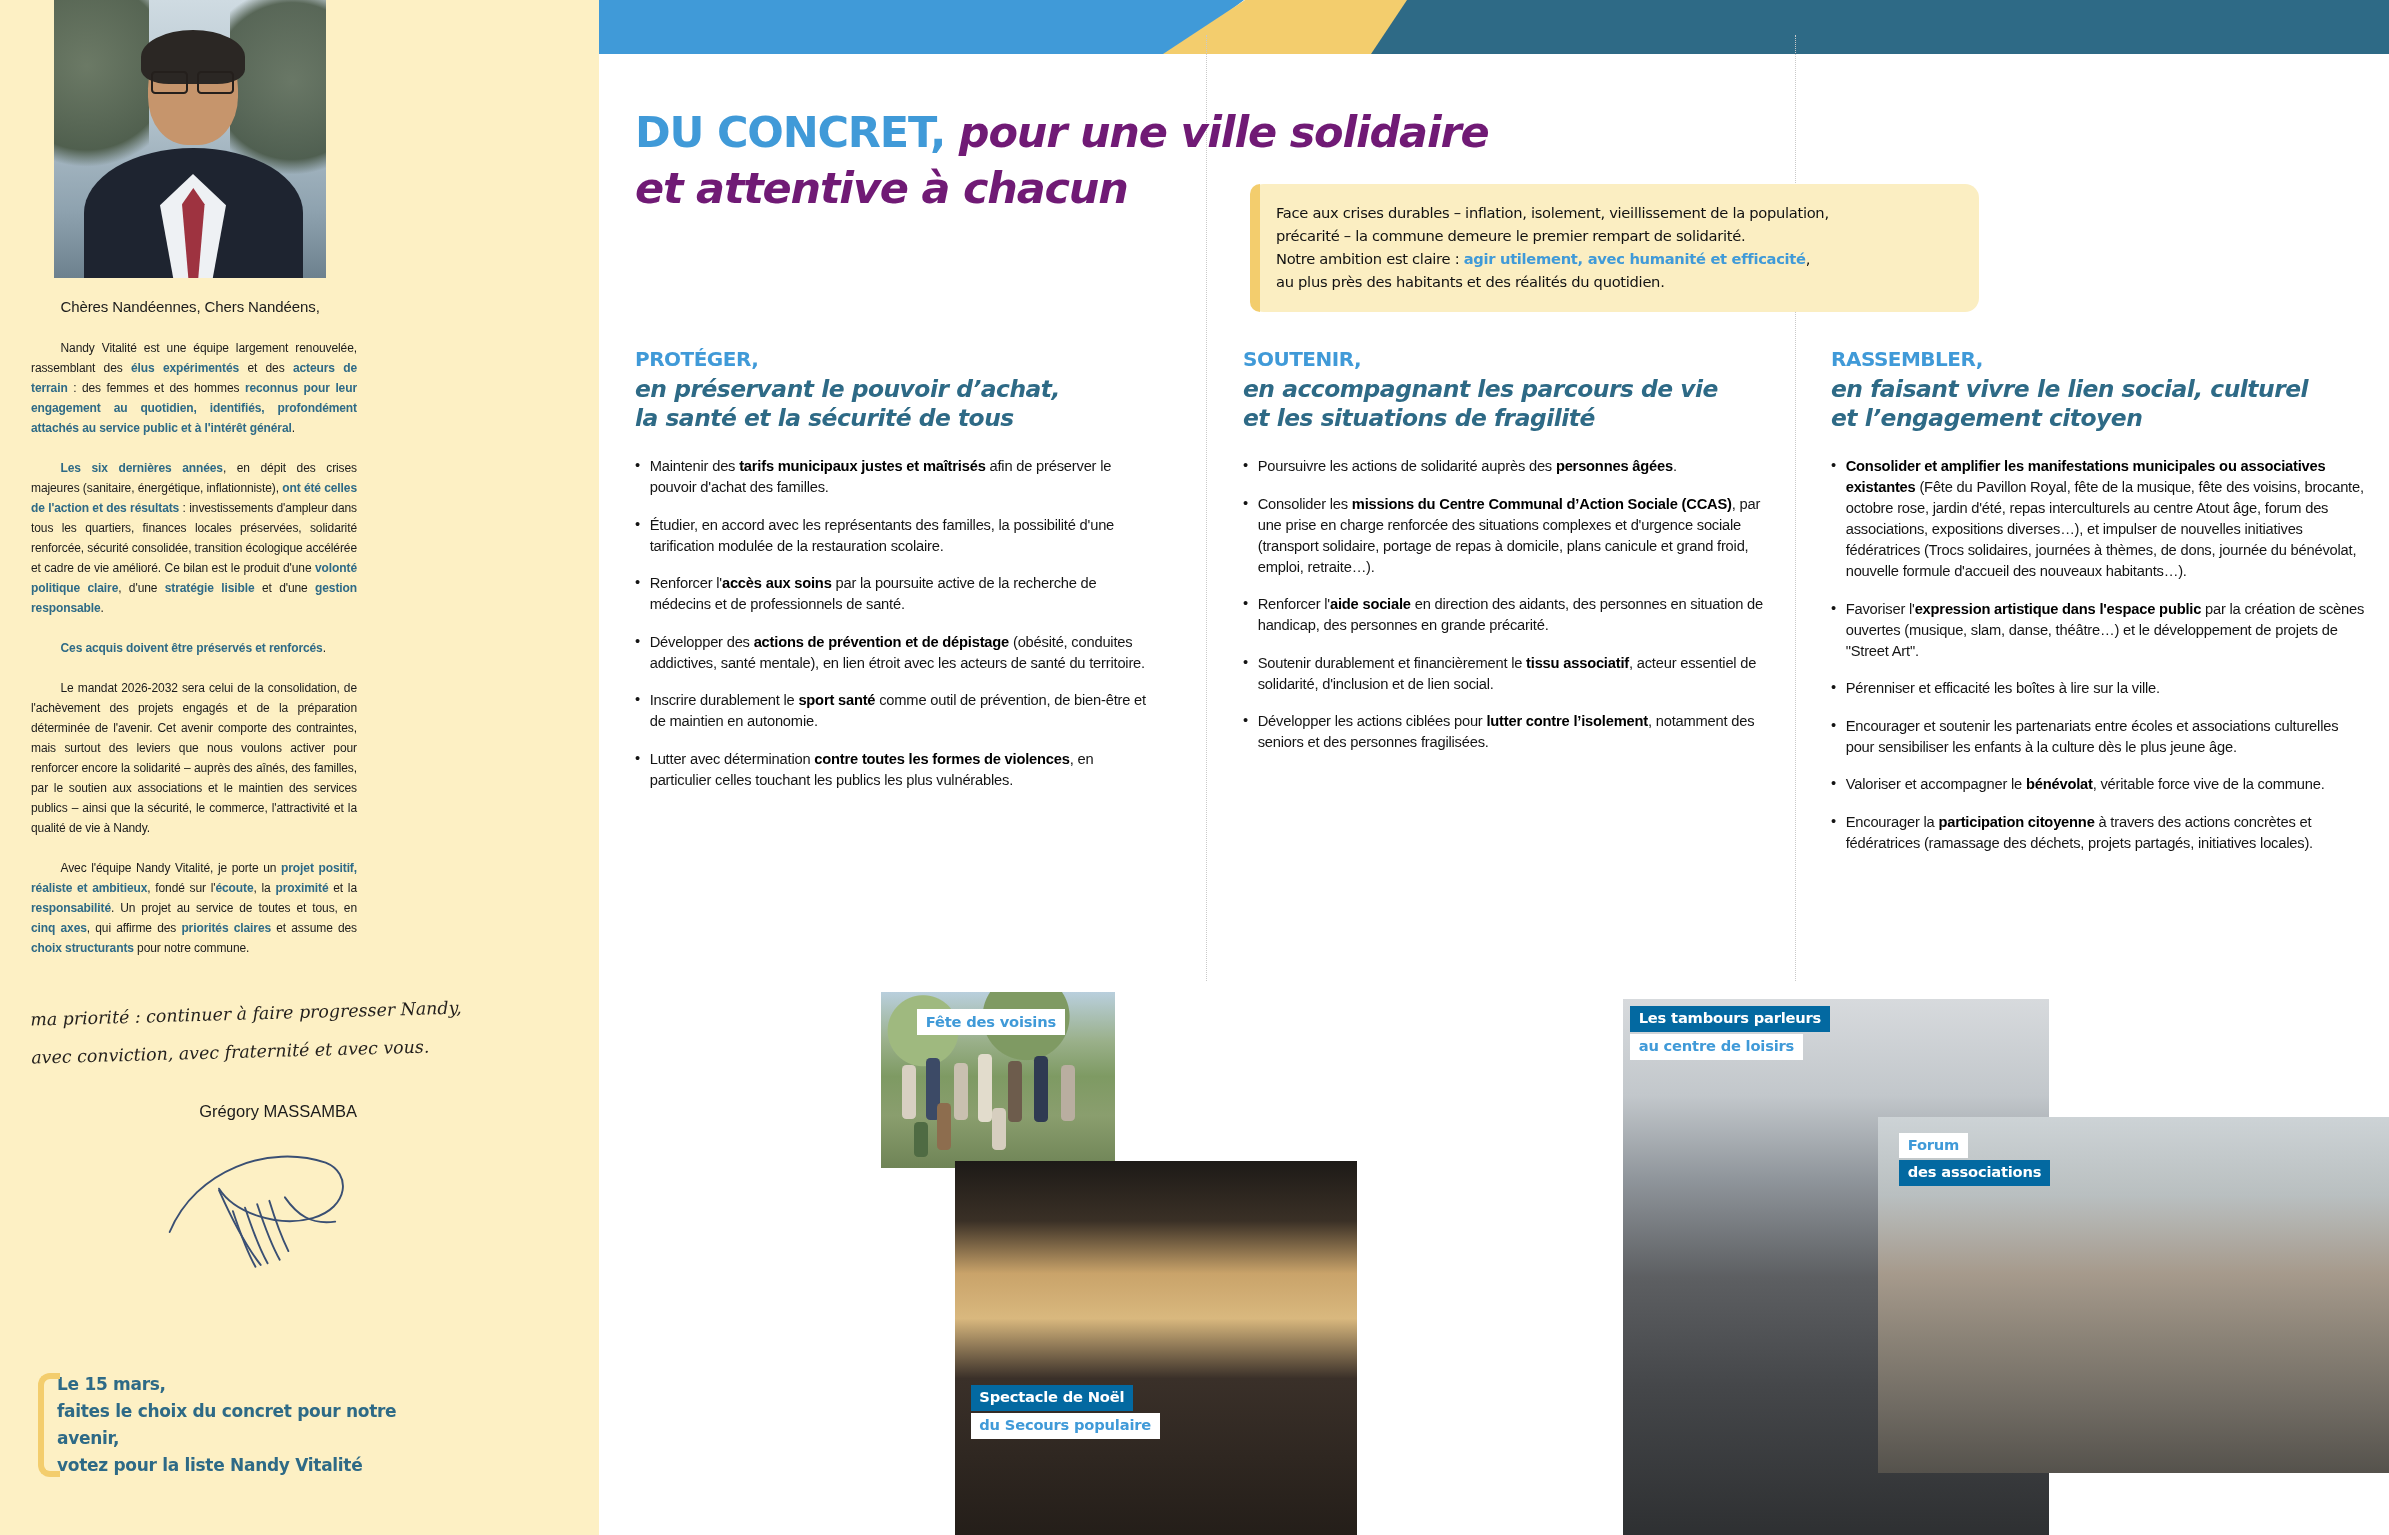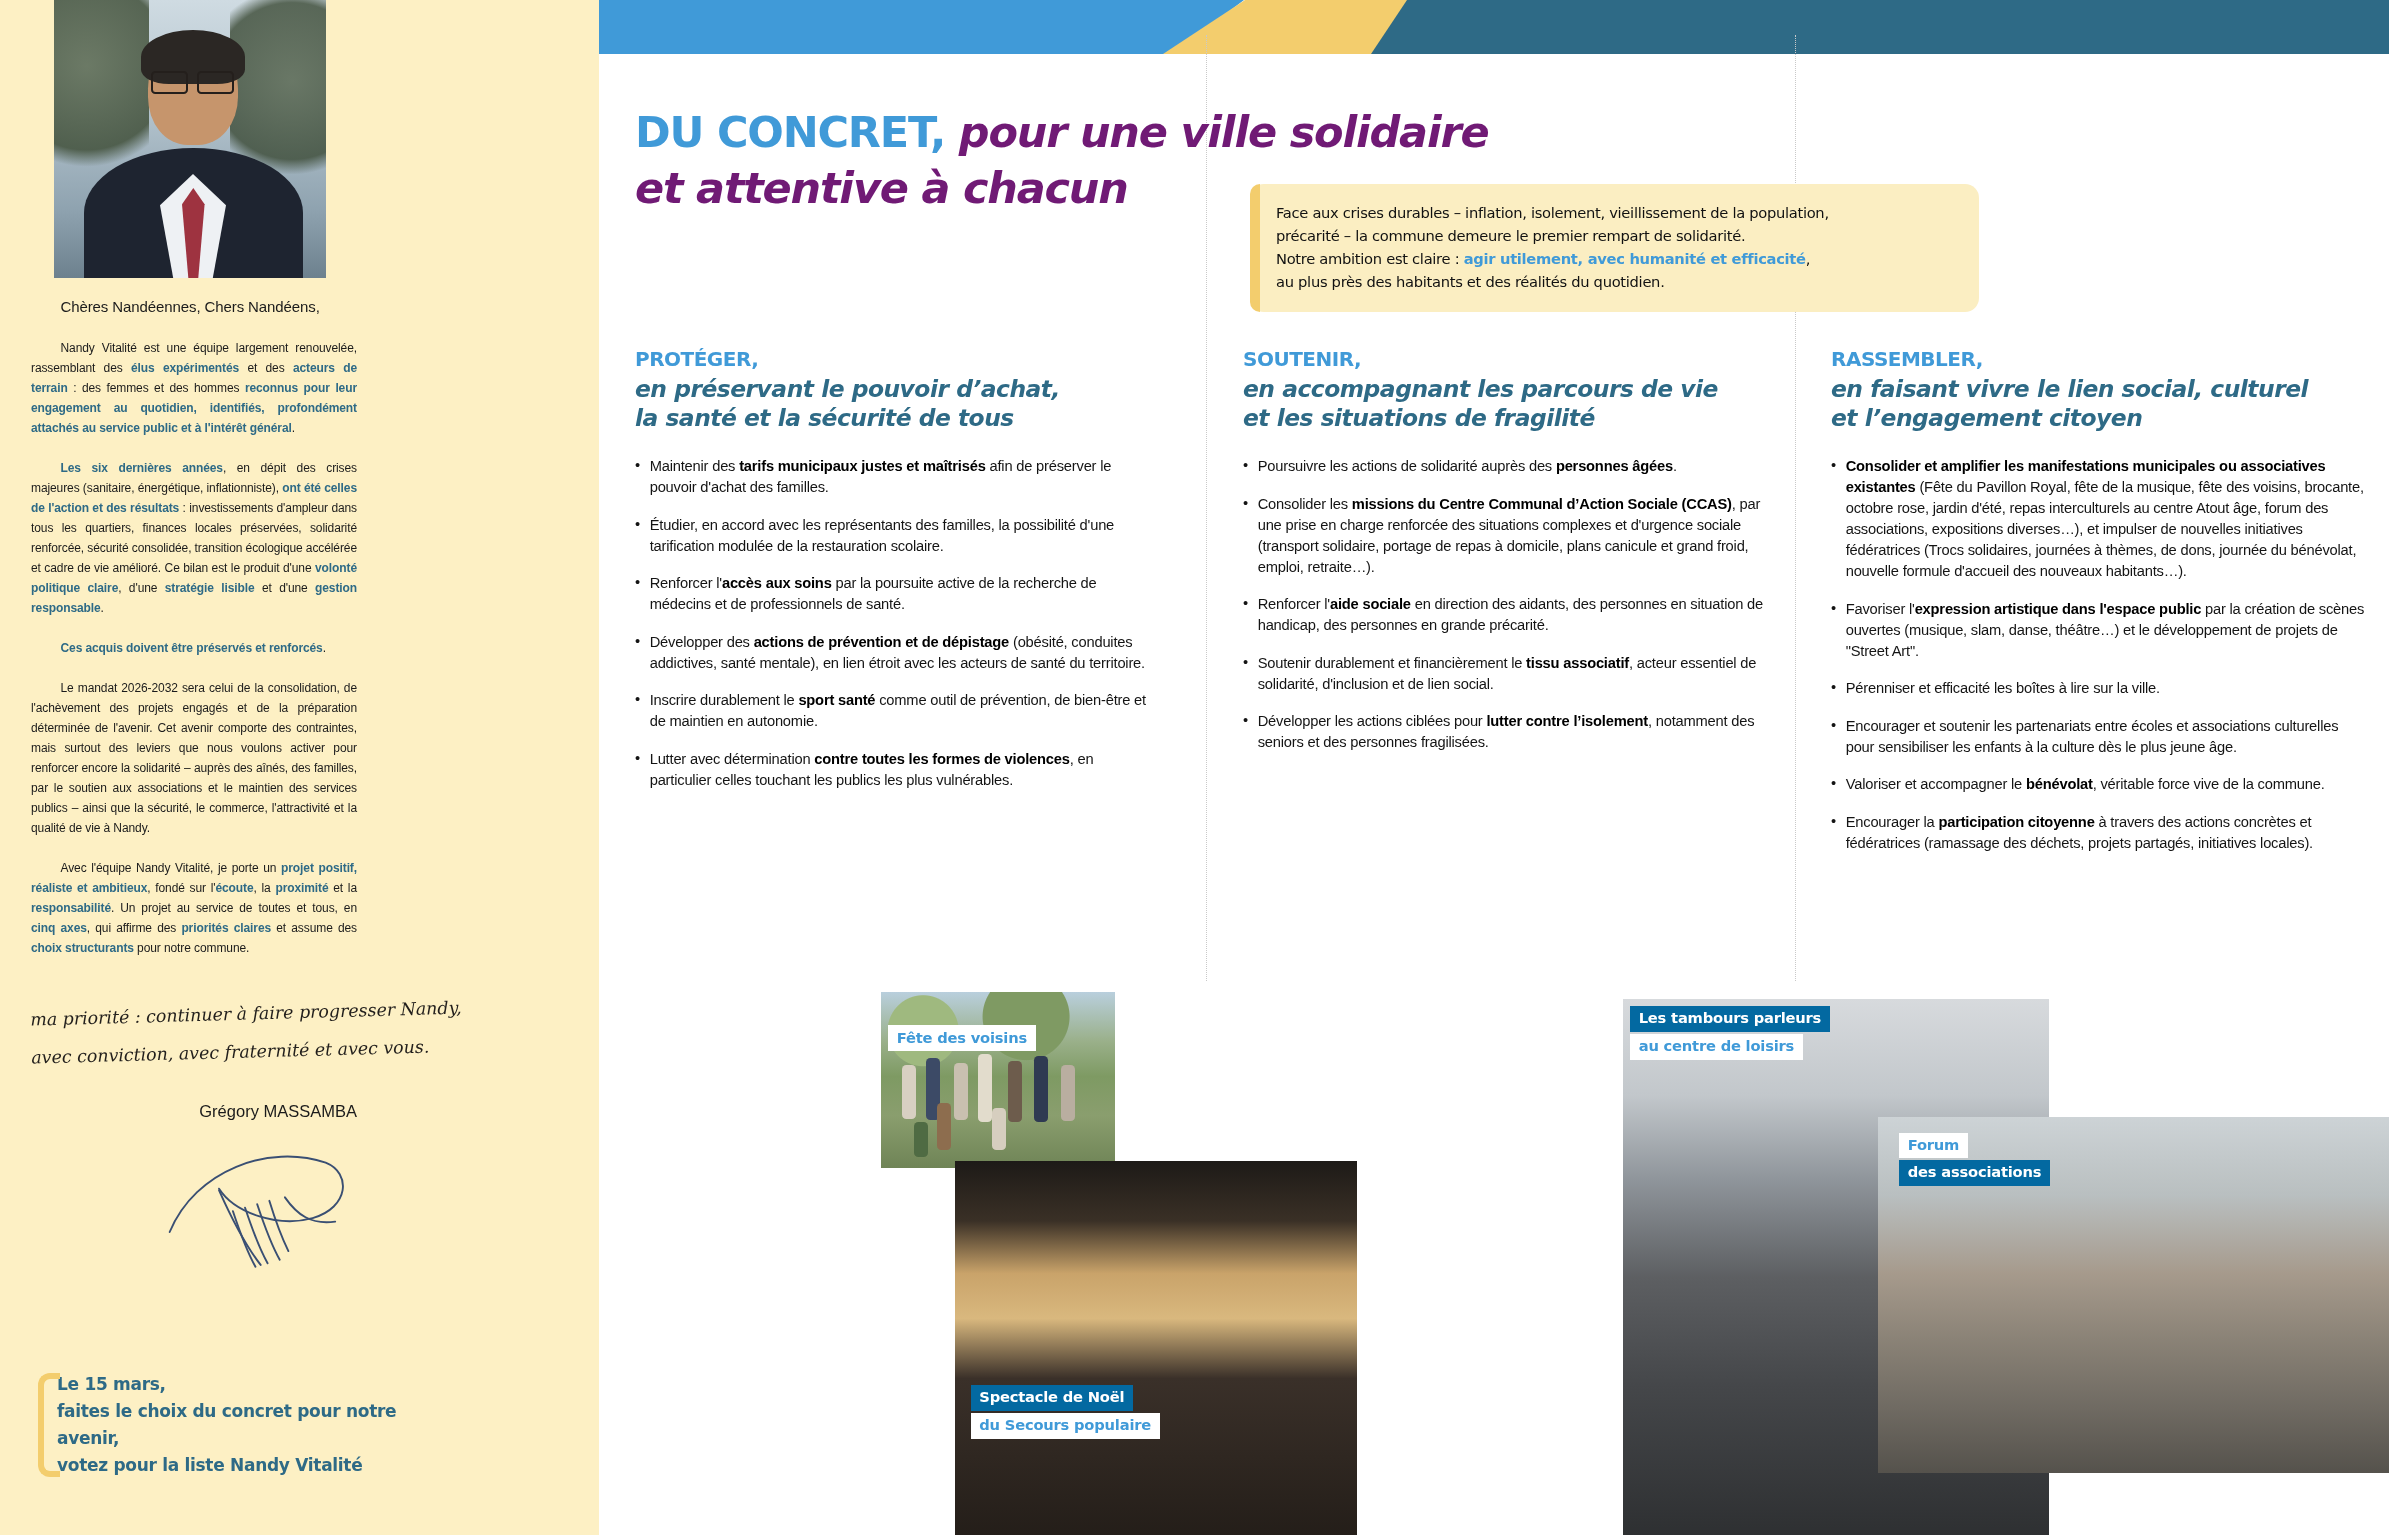--- a/index.html
+++ b/index.html
@@ -355,21 +355,21 @@
     <div class="p" style="left:21px;  top:73px;  height:54px; background:#d8d0c2;"></div>
     <div class="p" style="left:45px;  top:66px;  height:62px; background:#3c4a66;"></div>
     <div class="p" style="left:73px;  top:71px;  height:57px; background:#c9c0b0;"></div>
     <div class="p" style="left:97px; top:62px;  height:68px; background:#e2dccc;"></div>
     <div class="p" style="left:127px; top:69px;  height:61px; background:#6d5c4c;"></div>
     <div class="p" style="left:153px; top:64px;  height:66px; background:#2f3a52;"></div>
     <div class="p" style="left:180px; top:73px;  height:56px; background:#b9aea0;"></div>
     <div class="p" style="left:56px;  top:111px; height:47px; background:#8d6d4e;"></div>
     <div class="p" style="left:111px; top:116px; height:42px; background:#d6cebf;"></div>
     <div class="p" style="left:33px;  top:130px; height:35px; background:#4f6b43;"></div>
-    <div class="cap cap-white" style="left:7px; top:17.4px;margin-top:16px;">Fête des voisins</div>
+    <div class="cap cap-white" style="left:36px; top:17.4px;">Fête des voisins</div>
   </div>
 
   <div class="photo" id="photo2">
     <div class="bg"></div>
     <div class="cap cap-blue" style="left:15.6px; top:224px;">Spectacle de Noël</div>
     <div class="cap cap-white" style="left:15.6px; top:252px;">du Secours populaire</div>
   </div>
 
   <div class="photo" id="photo3">
     <div class="bg"></div>

